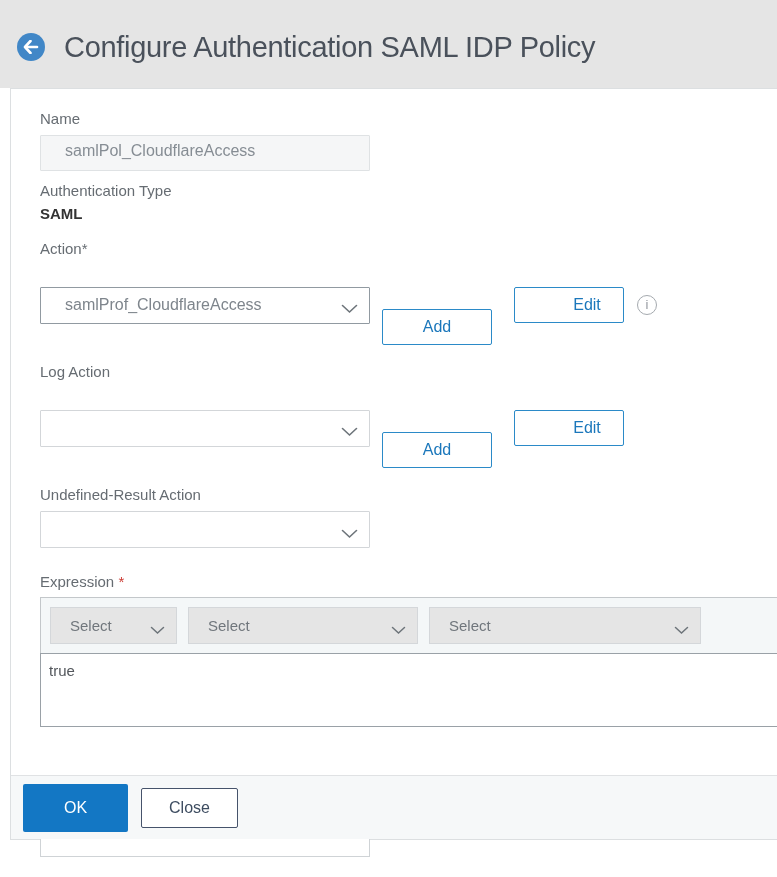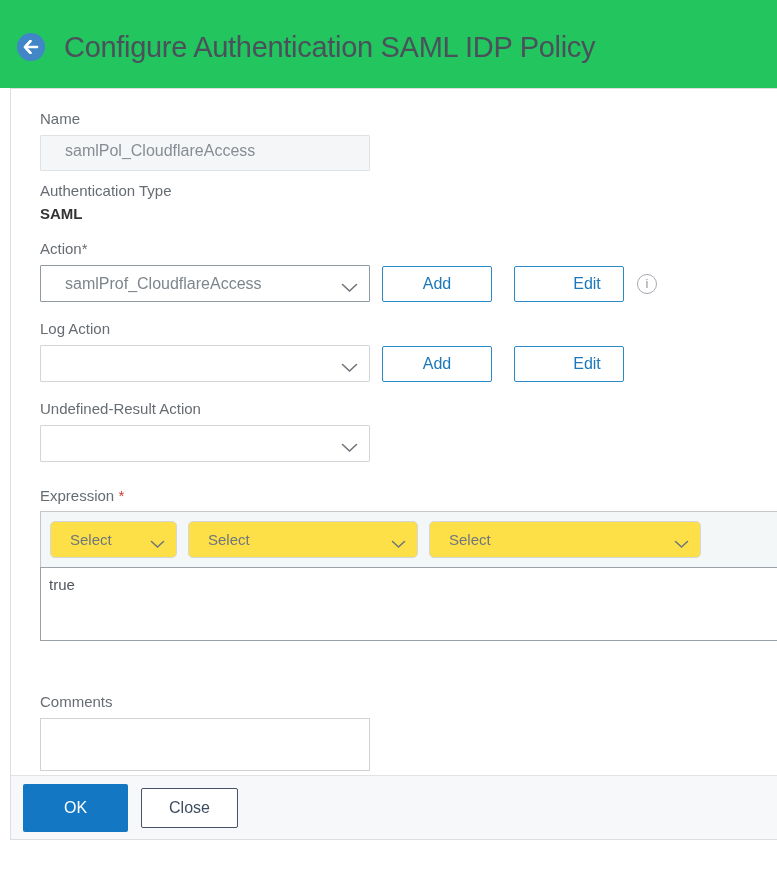--- a/index.html
+++ b/index.html
@@ -1,20 +1,20 @@
 <!DOCTYPE html>
 <html><head>
 <meta charset="utf-8">
 <style>
   * { margin:0; padding:0; box-sizing:border-box; }
   html,body { width:777px; height:877px; overflow:hidden; background:#fff;
               font-family:"Liberation Sans", sans-serif; }
 
   
-  .header { position:absolute; left:0; top:0; width:777px; height:88px; background:#22c55e; }
+  .header { position:absolute; left:0; top:0; width:777px; height:88px; background:#e5e5e5; }
   .back-btn { position:absolute; left:17px; top:33px; width:28px; height:28px;
               border-radius:50%; background:#4187c7; border:none; cursor:pointer;
               display:flex; align-items:center; justify-content:center; }
   .page-title { position:absolute; left:64px; top:27px; font-size:29px; line-height:40px;
                 font-weight:400; color:#4a515b; letter-spacing:-0.3px; white-space:nowrap; }
 
   
   .panel { position:absolute; left:10px; top:88px; width:1005px; height:752px;
            background:#fff; border:1px solid #dcdfe1; }
   .panel-body { padding:21px 0 0 29px; }
@@ -35,31 +35,31 @@
   .select-box { position:relative; width:330px; height:37px; background:#fff;
                 border:1px solid #d3d6d9; border-radius:1px; display:flex;
                 align-items:center; padding:0 34px 0 24px; cursor:pointer; }
   .select-box.strong { border-color:#919aa1; }
   .select-value { font-size:16px; color:#7e858c; white-space:nowrap; overflow:hidden; }
   .chev { position:absolute; right:11px; top:50%; margin-top:-5px; }
 
   .btn-outline-blue { width:110px; height:36px; background:#fff; border:1px solid #2b8ac8;
                       border-radius:2px; color:#1b77bb; font-size:16px;
                       font-family:inherit; cursor:pointer; }
-  .ml12 { margin-left:12px; } .ml5 { margin-left:22px;padding-left:36px; }
+  .ml12 { margin-left:12px;margin-top:44px; } .ml5 { margin-left:22px;padding-left:36px; }
 
   .info-icon { width:20px; height:20px; border:1px solid #a5aaaf; border-radius:50%;
                margin-left:13px; color:#9599a0; font-size:13px; line-height:18px;
                text-align:center; font-style:normal; flex:none; }
 
   
   .expr-toolbar { width:946px; height:57px; background:#f4f7f8; border:1px solid #c3c7ca;
                   display:flex; align-items:center; padding-left:9px; }
-  .expr-select { position:relative; height:37px; background:#fde047; border:1px solid #d4d7da;
-                 border-radius:5px; display:flex; align-items:center;
+  .expr-select { position:relative; height:37px; background:#e5e5e5; border:1px solid #d4d7da;
+                 border-radius:0; display:flex; align-items:center;
                  padding:0 26px 0 19px; margin-right:11px; cursor:pointer; }
   .expr-select .select-value { font-size:15px; color:#70767c; }
   .w1 { width:127px; } .w2 { width:230px; } .w3 { width:272px; }
   .expr-textarea { display:block; width:946px; height:74px; margin-top:-1px;
                    border:1px solid #9aa1a7; background:#fff; resize:none;
                    font-family:inherit; font-size:15px; color:#53575c;
                    padding:7px 8px; line-height:19px; }
 
   .comments-gap { height:52px; }
   .comments-textarea { display:block; width:330px; height:53px; border:1px solid #cfd3d6;

